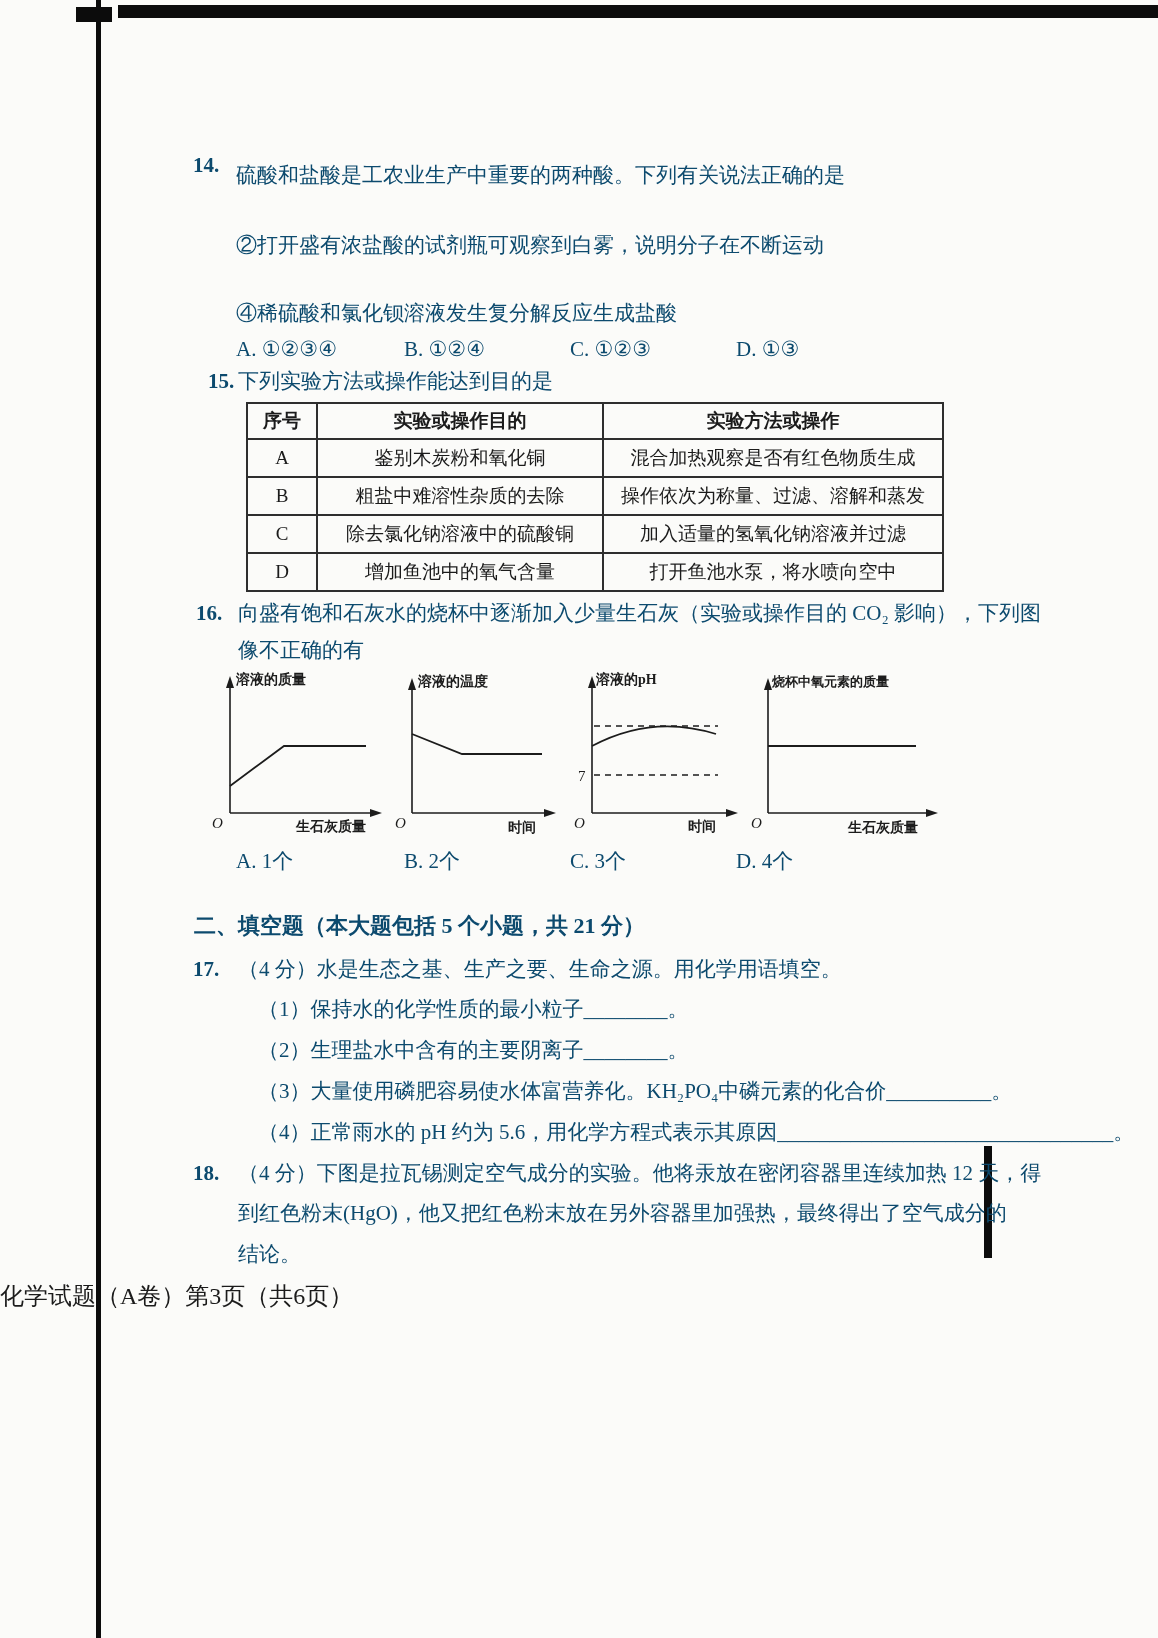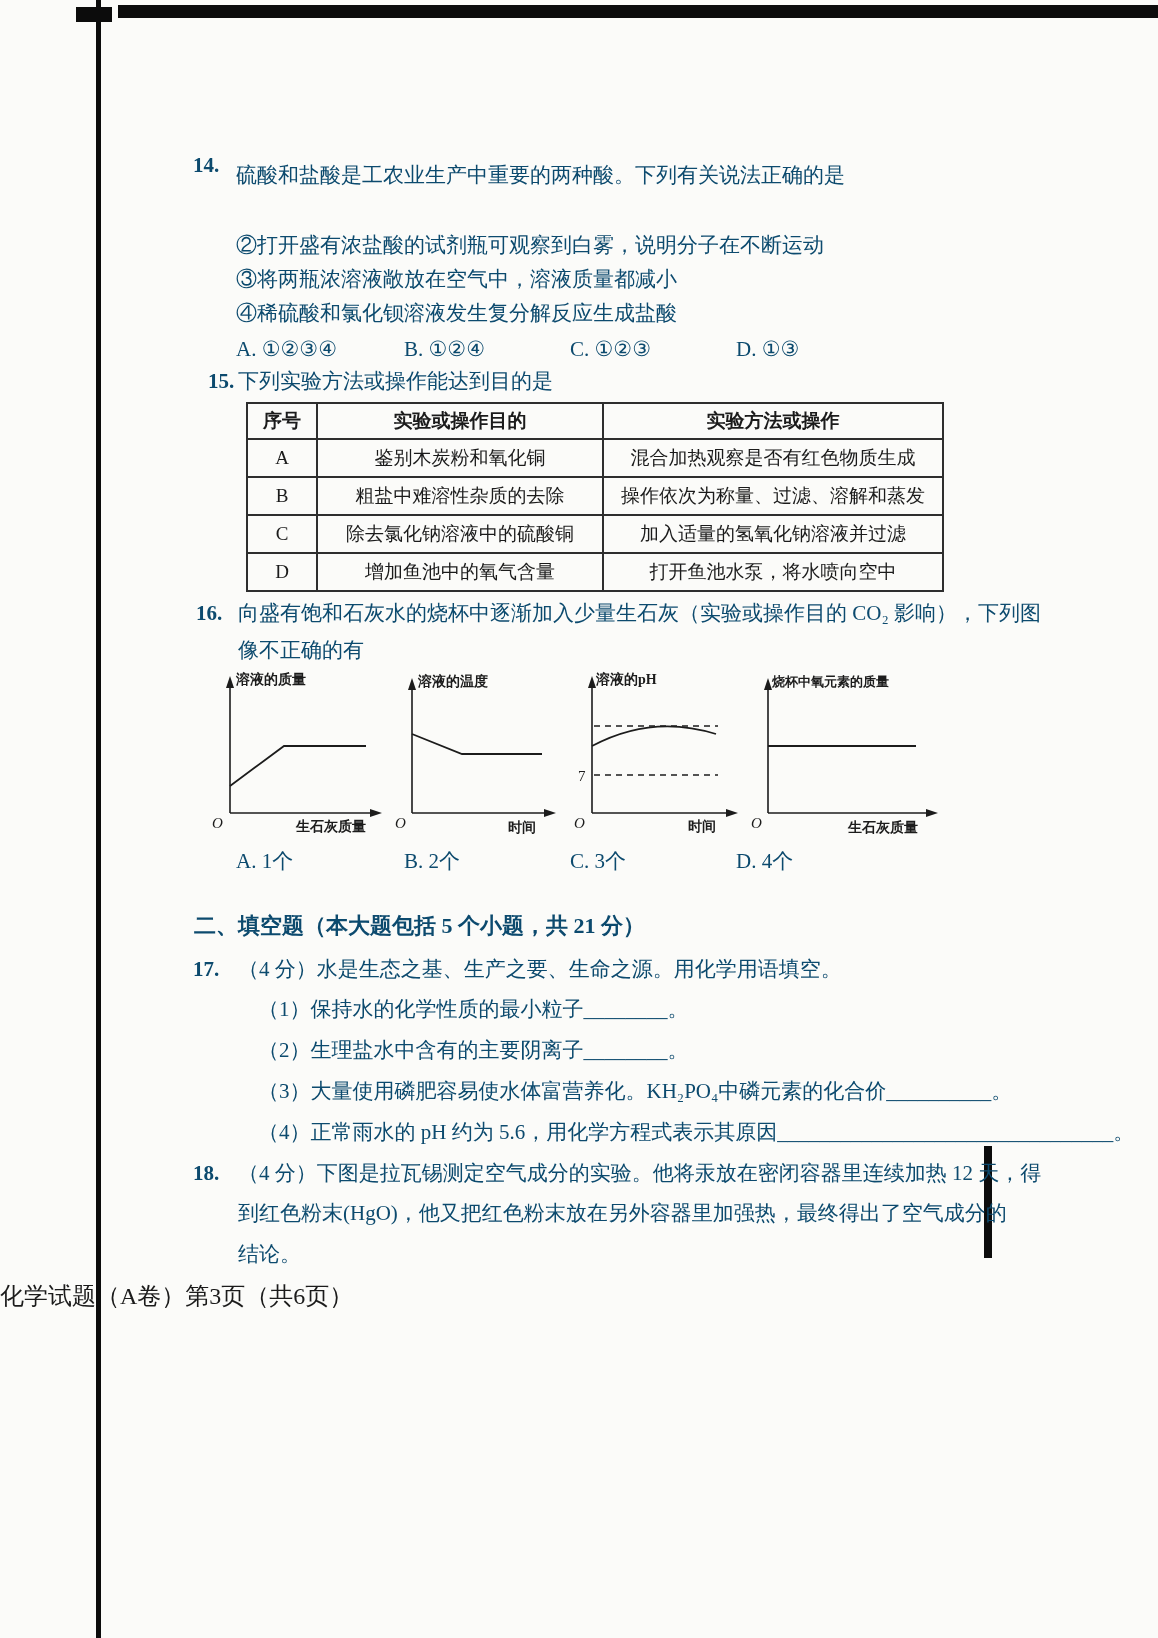--- a/index.html
+++ b/index.html
@@ -40,21 +40,20 @@
 <div class="page">
 
   <div class="abs artifact" style="left:118px;top:5px;width:1040px;height:13px;"></div>
   <div class="abs artifact" style="left:76px;top:7px;width:36px;height:15px;"></div>
   <div class="abs artifact" style="left:96px;top:0;width:5px;height:1638px;"></div>
   <div class="abs artifact" style="left:984px;top:1146px;width:8px;height:112px;"></div>
 
   <div class="abs t bold" style="left:193px;top:152px;">14.</div>
   <div class="abs t" style="left:236px;top:152px;margin-top:10px;">硫酸和盐酸是工农业生产中重要的两种酸。下列有关说法正确的是</div>
   <div class="abs t" style="left:236px;top:232px;">②打开盛有浓盐酸的试剂瓶可观察到白雾，说明分子在不断运动</div>
-  <div class="abs t" style="left:236px;top:266px;">③将两瓶浓溶液敞放在空气中，溶液质量都减小</div>
   <div class="abs t" style="left:236px;top:300px;">④稀硫酸和氯化钡溶液发生复分解反应生成盐酸</div>
   <div class="abs t" style="left:236px;top:336px;">A. ①②③④</div>
   <div class="abs t" style="left:404px;top:336px;">B. ①②④</div>
   <div class="abs t" style="left:570px;top:336px;">C. ①②③</div>
   <div class="abs t" style="left:736px;top:336px;">D. ①③</div>
 
   <div class="abs t bold" style="left:196px;top:368px;margin-left:12px;">15.</div>
   <div class="abs t" style="left:238px;top:368px;">下列实验方法或操作能达到目的是</div>
 
   <table class="q15 abs" style="left:246px;top:402px;">

